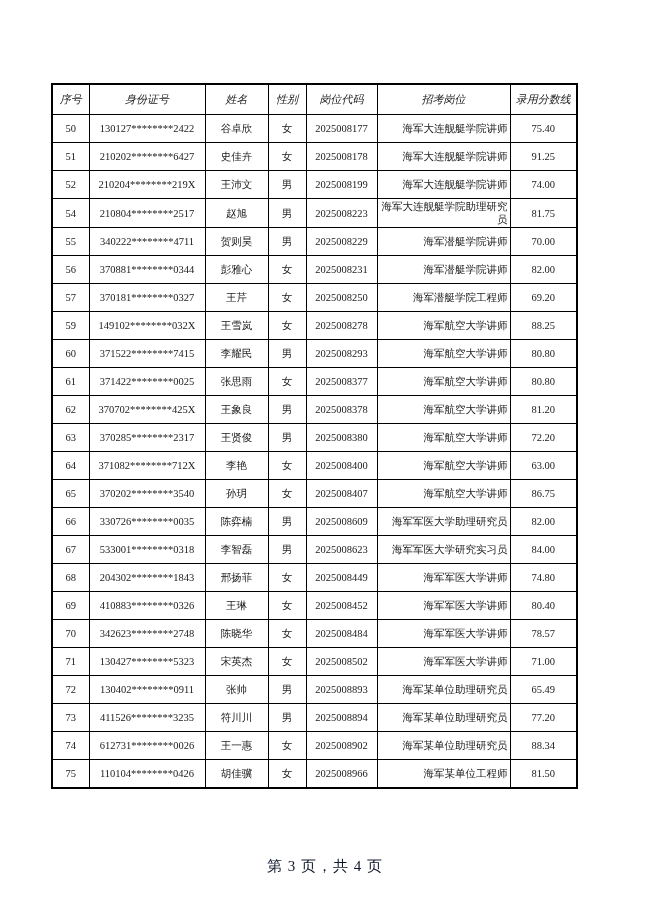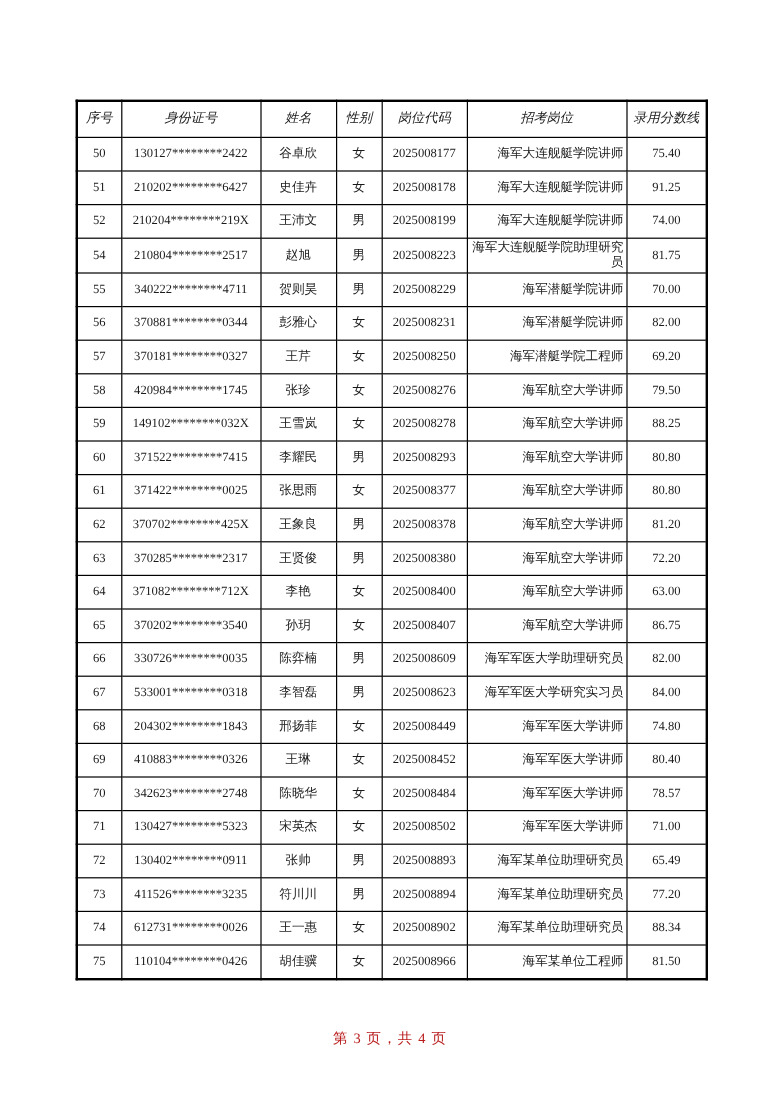--- a/index.html
+++ b/index.html
@@ -10,21 +10,21 @@
   .page {
     position: relative;
     width: 650px;
     height: 919px;
     background: #ffffff;
     font-family: "Liberation Serif", "DejaVu Serif", serif;
     color: #1a1a1a;
   }
   table.score-table {
     position: absolute;
-    left: 63px;
+    left: 51px;
     top: 83px;
     width: 525px;
     border-collapse: collapse;
     table-layout: fixed;
     border: 2px solid #000000;
   }
   .score-table th,
   .score-table td {
     border: 1px solid #000000;
     font-size: 10.5px;
@@ -54,22 +54,22 @@
   .score-table td.c5 {
     text-align: right;
     padding-left: 3px;
   }
   .footer {
     position: absolute;
     top: 857px;
     left: 0;
     width: 100%;
     text-align: center;
-    font-size: 12px;
-    color: #b91c1c;
+    font-size: 15px;
+    color: #0f172a;
     letter-spacing: 1px;
   }
 </style>
 </head>
 <body>
 
 <div class="page">
 
   <table class="score-table">
     <colgroup>
@@ -150,29 +150,20 @@
         <tr>
           <td class="c0">57</td>
           <td class="c1">370181********0327</td>
           <td class="c2">王芹</td>
           <td class="c3">女</td>
           <td class="c4">2025008250</td>
           <td class="c5">海军潜艇学院工程师</td>
           <td class="c6">69.20</td>
         </tr>
         <tr>
-          <td class="c0">58</td>
-          <td class="c1">420984********1745</td>
-          <td class="c2">张珍</td>
-          <td class="c3">女</td>
-          <td class="c4">2025008276</td>
-          <td class="c5">海军航空大学讲师</td>
-          <td class="c6">79.50</td>
-        </tr>
-        <tr>
           <td class="c0">59</td>
           <td class="c1">149102********032X</td>
           <td class="c2">王雪岚</td>
           <td class="c3">女</td>
           <td class="c4">2025008278</td>
           <td class="c5">海军航空大学讲师</td>
           <td class="c6">88.25</td>
         </tr>
         <tr>
           <td class="c0">60</td>

